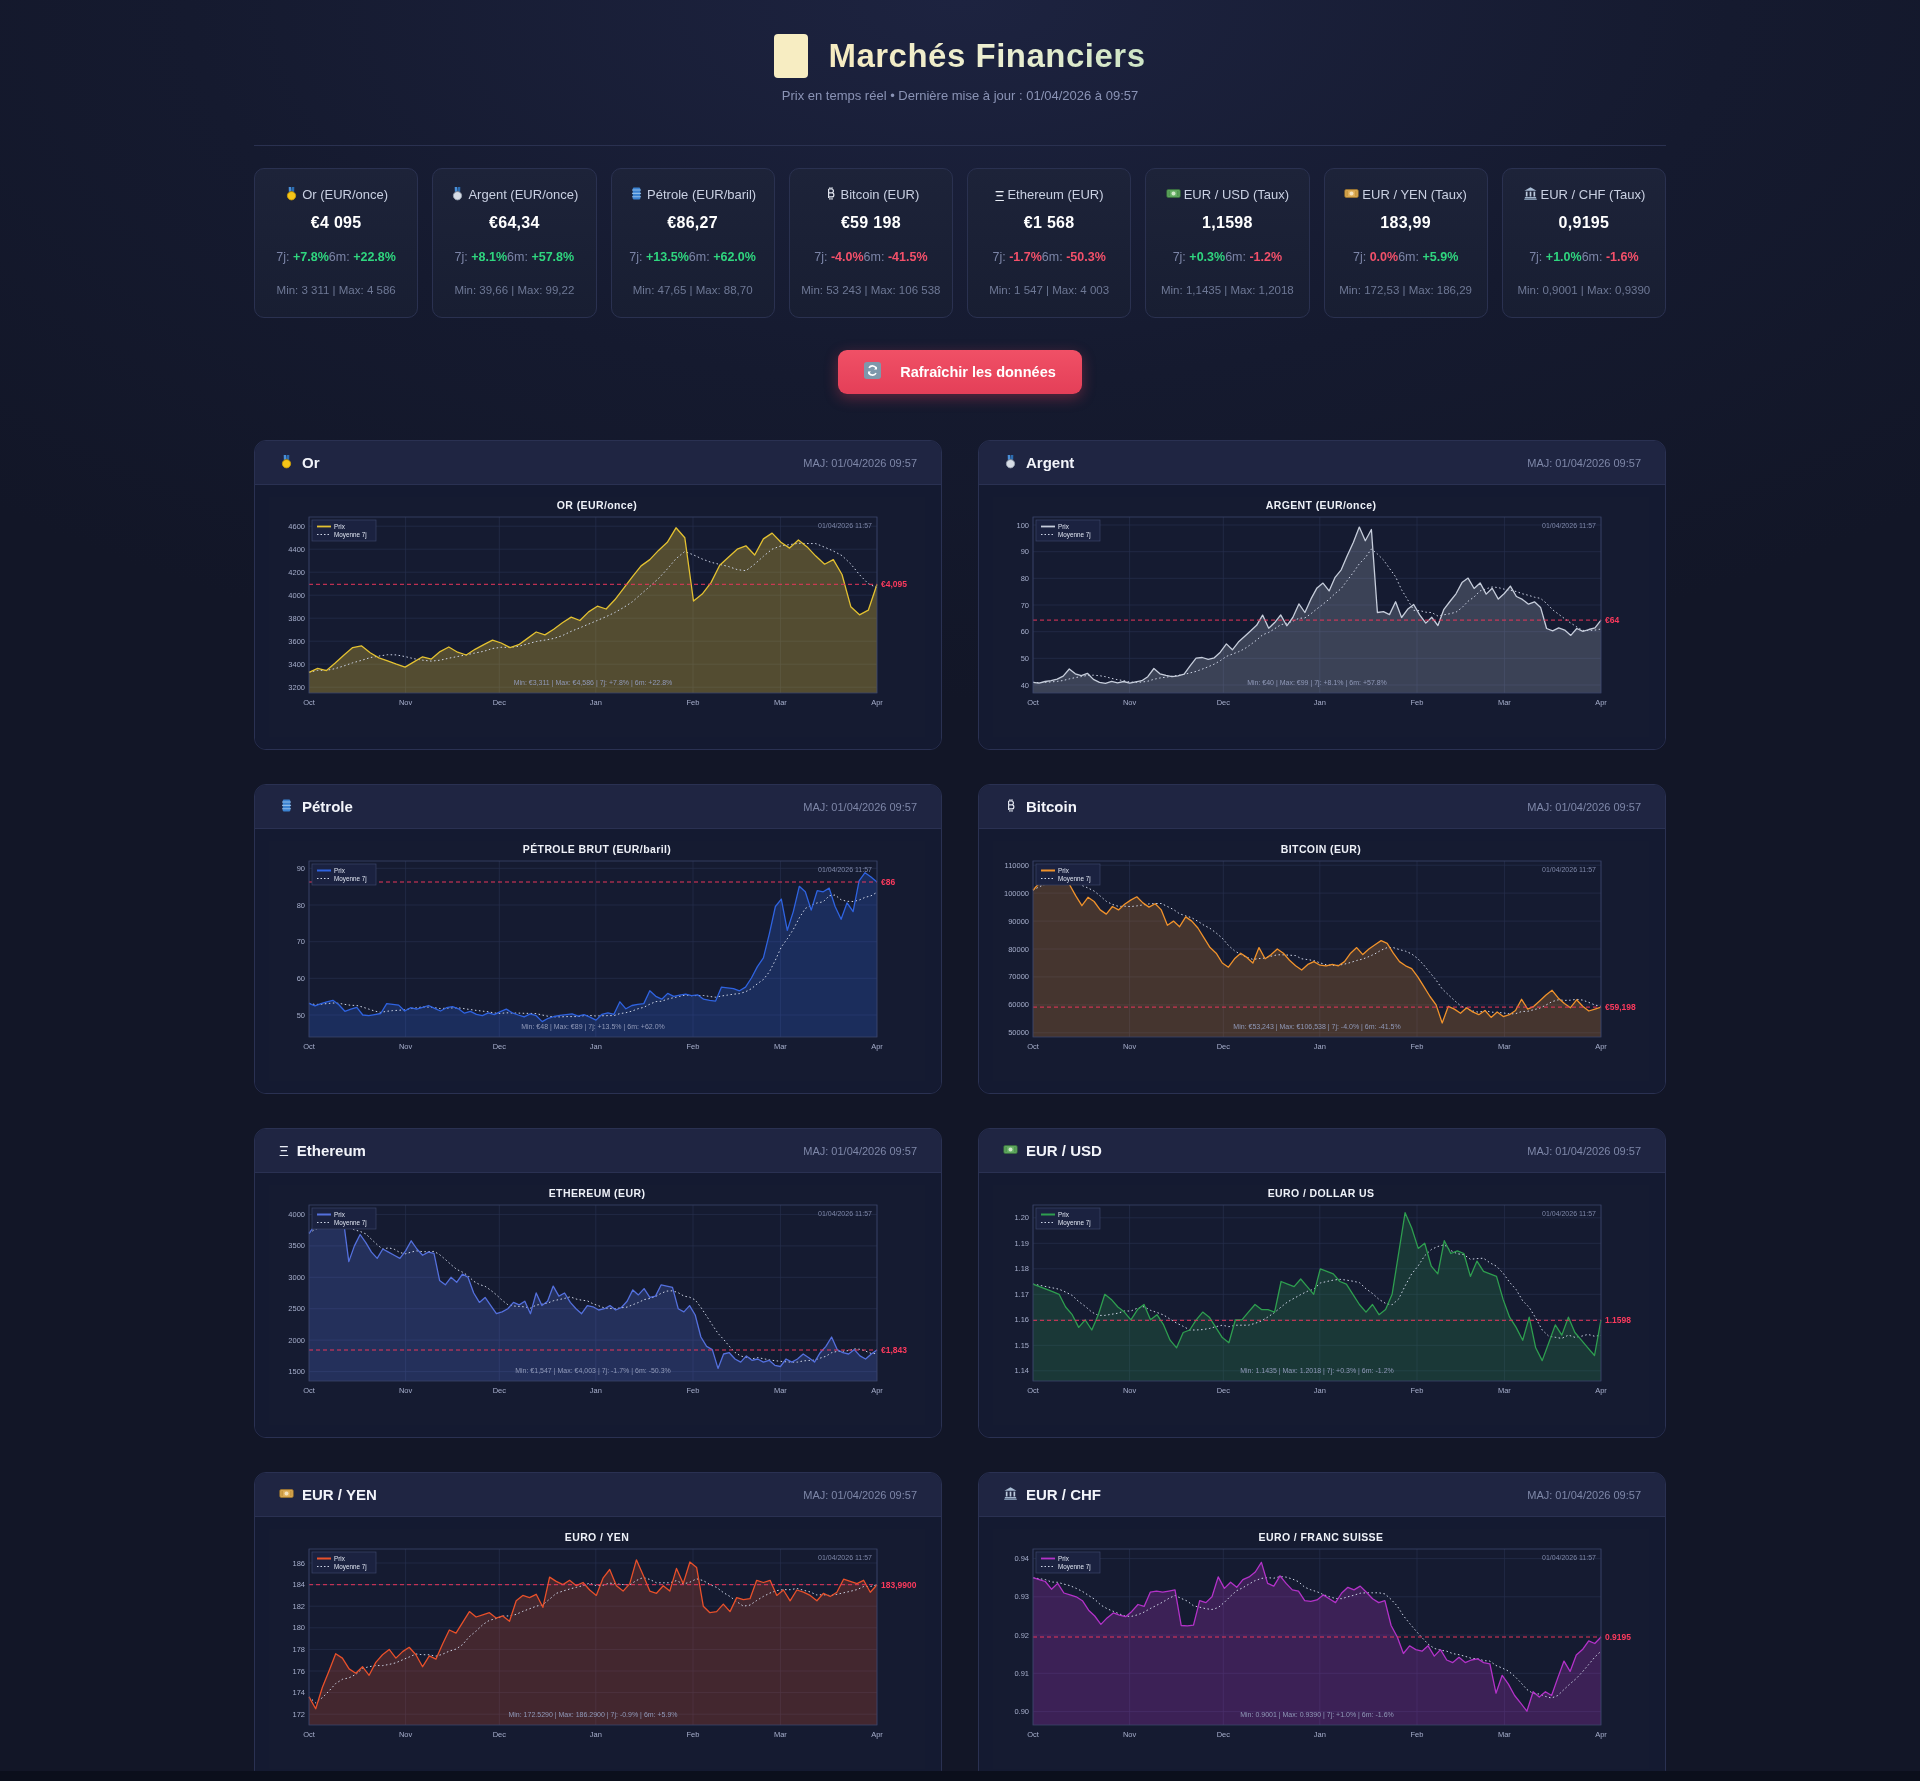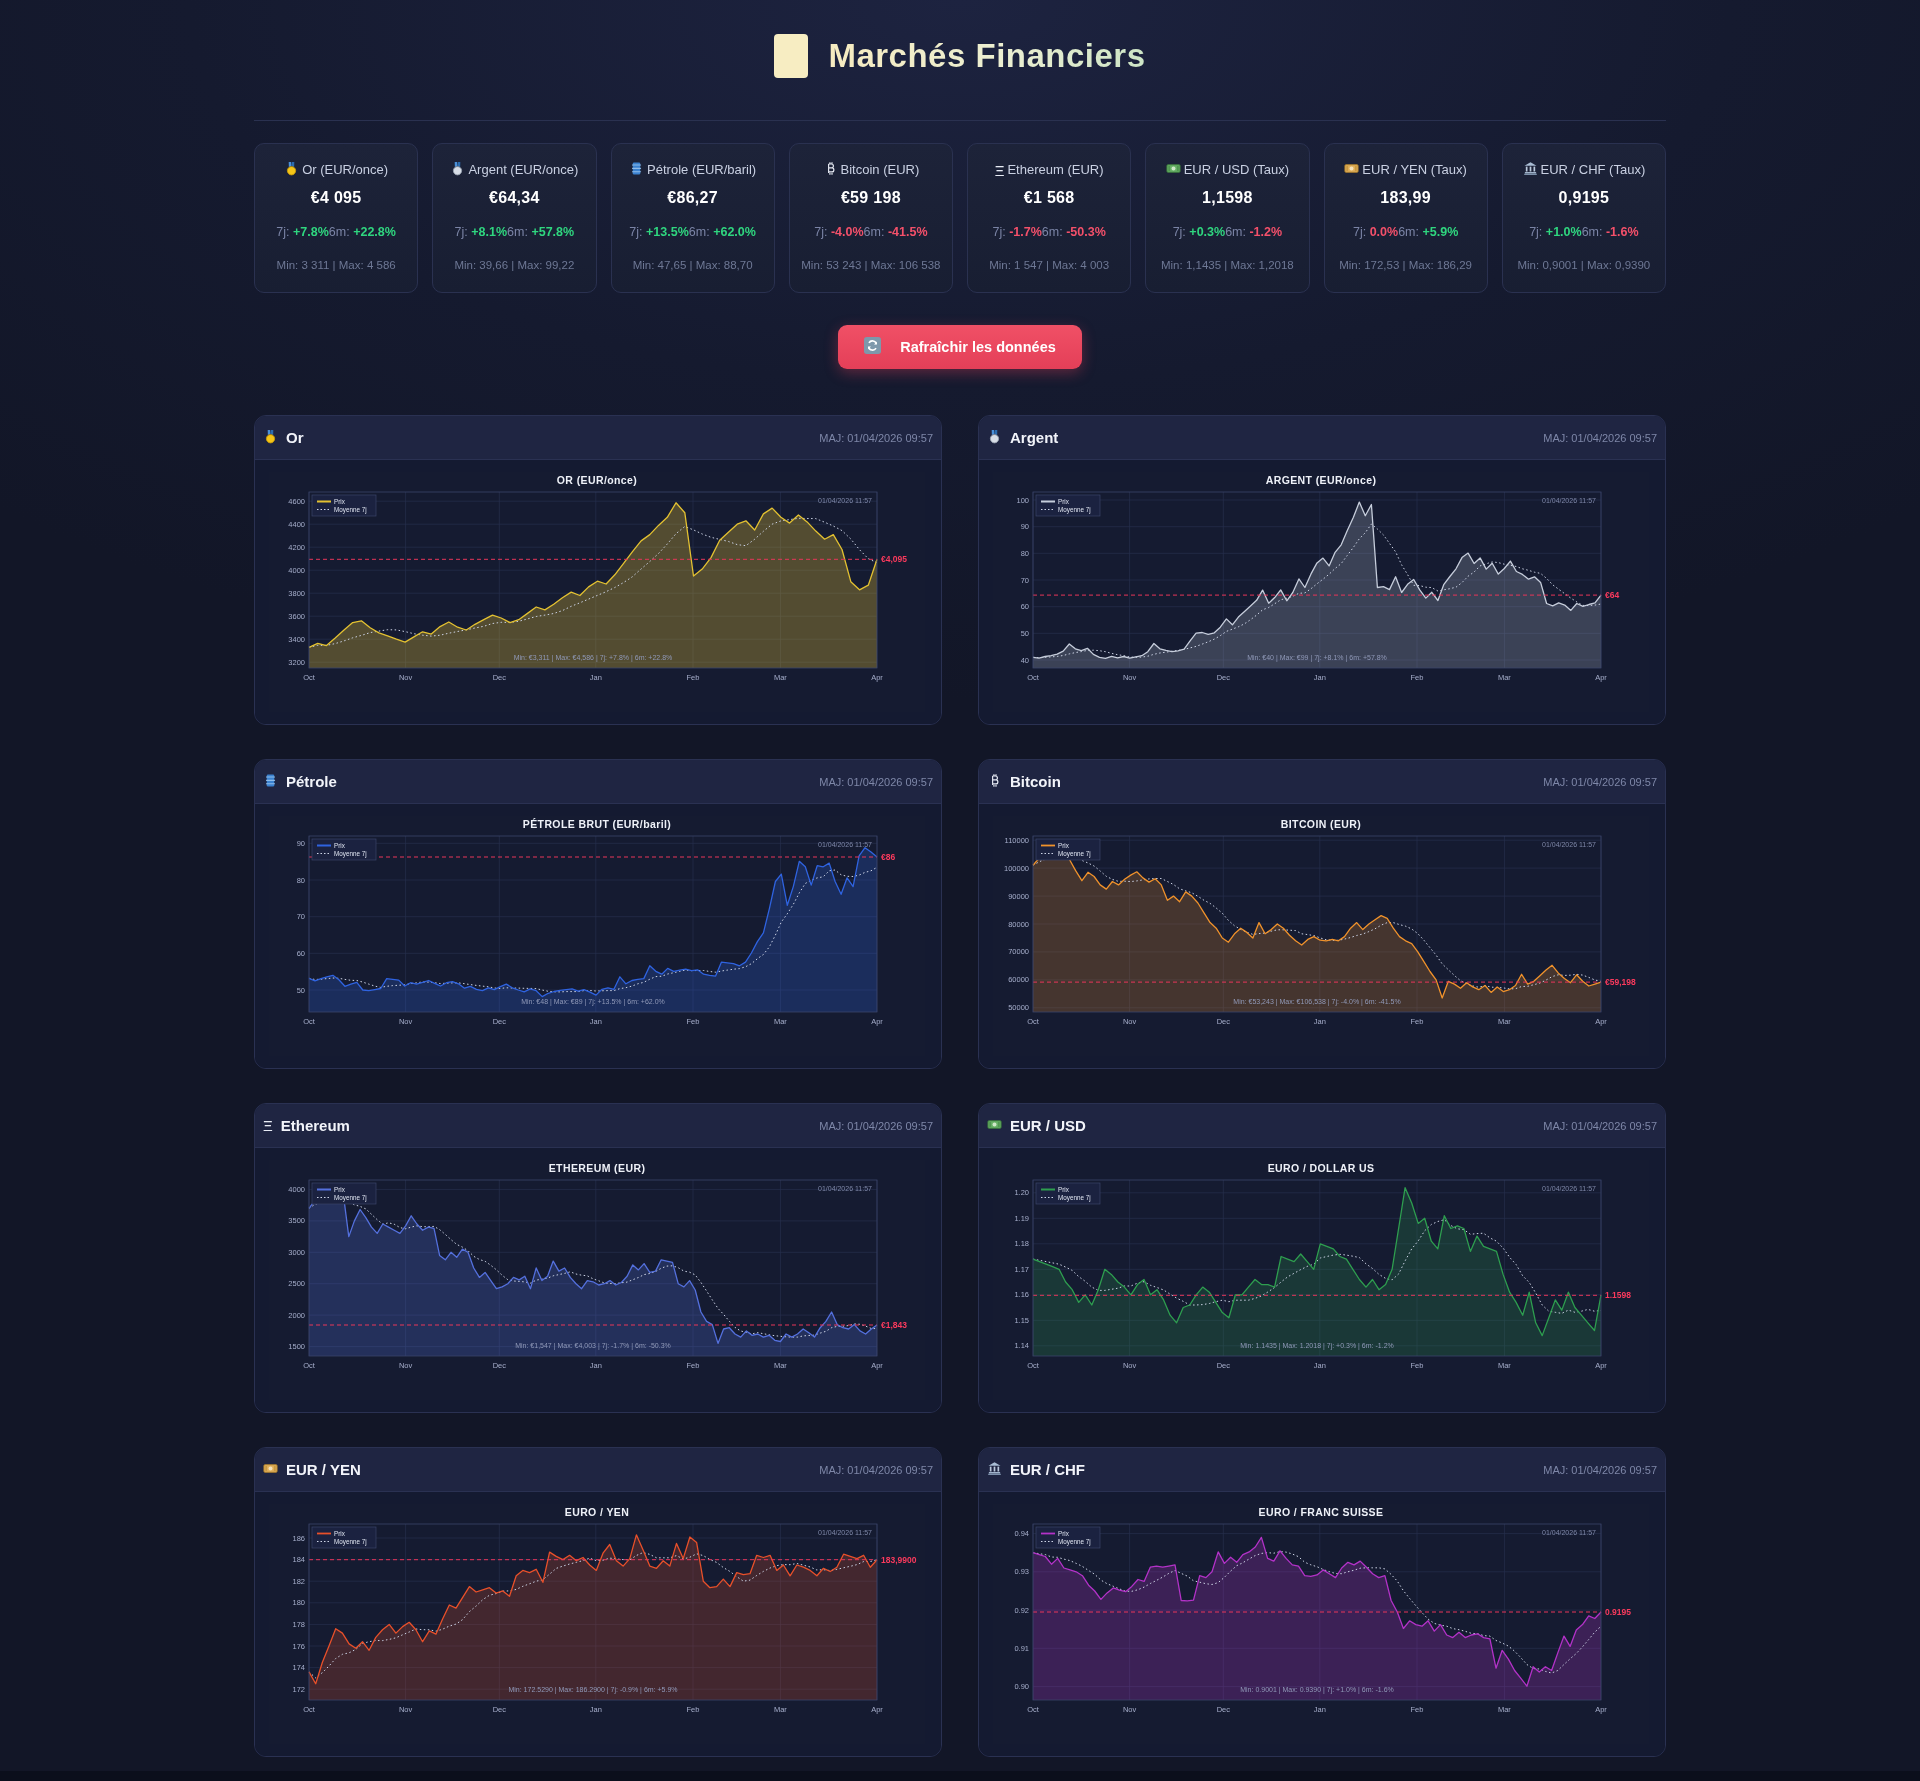--- a/index.html
+++ b/index.html
@@ -46,21 +46,21 @@
     box-shadow:0 4px 14px rgba(232,62,88,.35);
     font-family:inherit;
   }
   
   .grid{margin-top:46px;display:grid;grid-template-columns:1fr 1fr;gap:34px 36px;padding-bottom:20px;}
   .panel{
     background:#141a31;border:1px solid #2a3152;border-radius:12px;overflow:hidden;
   }
   .panel-hdr{
     height:44px;display:flex;align-items:center;justify-content:space-between;
-    padding:0 8px;background:#1f2542;border-bottom:1px solid #2a3152;
+    padding:0 24px;background:#1f2542;border-bottom:1px solid #2a3152;
   }
   .panel-title{font-size:15px;font-weight:bold;color:#f2f4fa;display:flex;align-items:center;gap:8px;}
   .panel-maj{font-size:11px;color:#7e87a8;}
   .panel-body{padding:12px 14px;background:#141a31;}
   .panel-body svg{display:block;width:656px;height:240px;}
   
   .grid-line{stroke:#272f4e;stroke-width:.7;}
   .plotborder{fill:none;stroke:#3a4469;stroke-width:.8;}
   .tick{font-size:7.5px;fill:#a6aecb;}
   .charttitle{font-size:10.5px;font-weight:bold;fill:#eef1f8;letter-spacing:.4px;text-anchor:middle;}
@@ -75,20 +75,21 @@
 </style>
 </head>
 <body>
 
 <div class="wrap">
   <div class="hdr">
     <div class="hdr-title">
       <span class="logo-block"></span>
       <h1>Marchés Financiers</h1>
     </div>
+    <div class="subtitle">Prix en temps réel • Dernière mise à jour : 01/04/2026 à 09:57</div>
   </div>
 
   <hr class="divider">
 
   <div class="cards" id="cards-row">
   <div class="card">
     <span class="card-title"><span class="icn"><svg viewBox="0 0 16 16" width="15" height="15">
               <path d="M5 1h2.6L8 5.4 5.2 6.4z" fill="#4a90d9"></path>
               <path d="M11 1H8.4L8 5.4l2.8 1z" fill="#2b6cb0"></path>
               <circle cx="8" cy="10.4" r="4.4" fill="#f5c518" stroke="#c79b0a" stroke-width="1"></circle>

